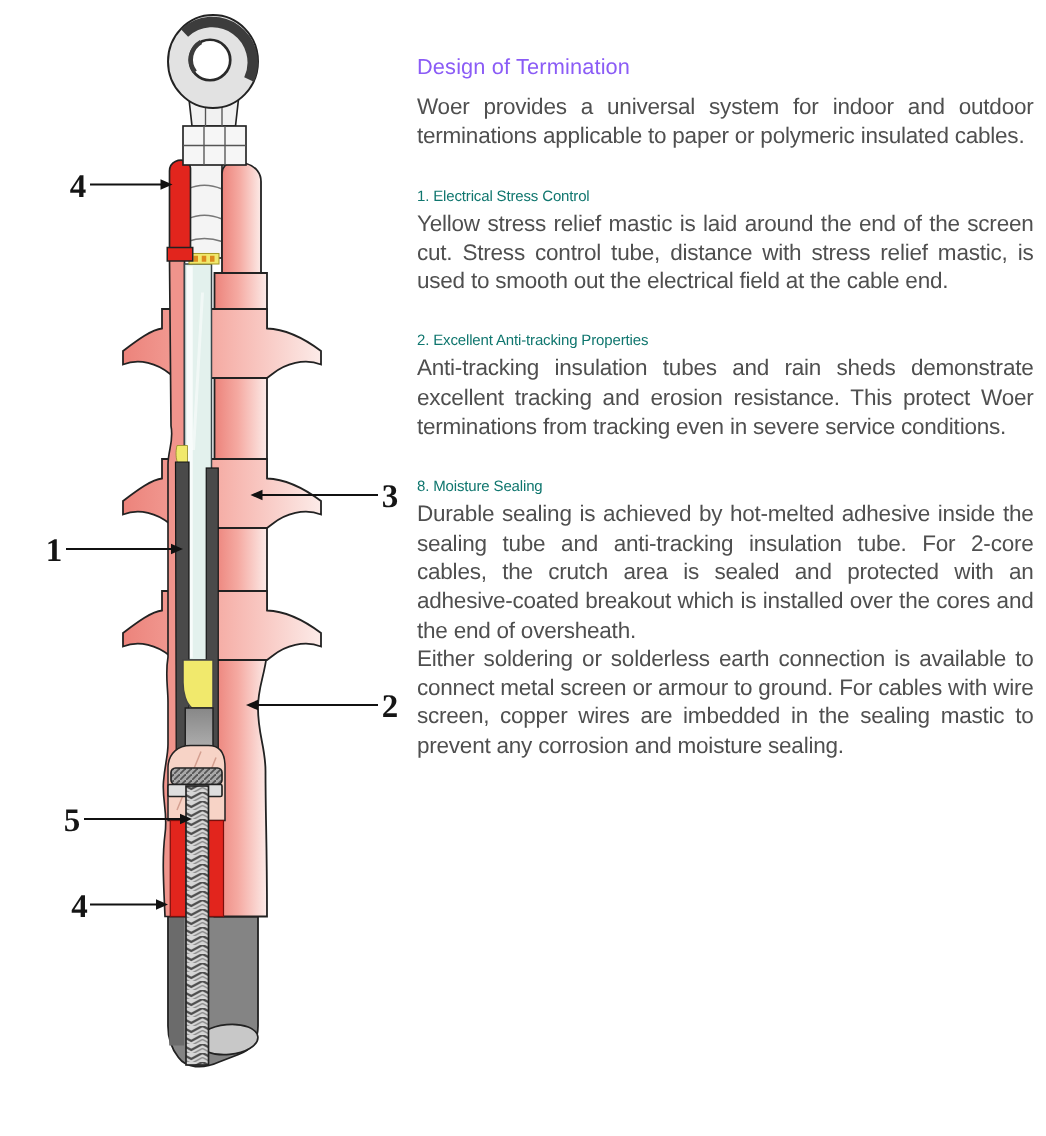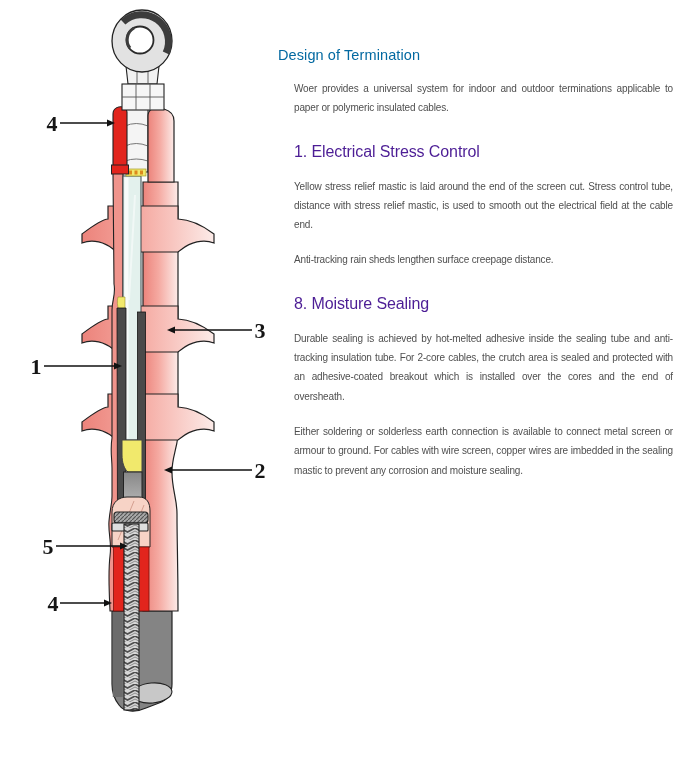--- a/index.html
+++ b/index.html
@@ -1,22 +1,22 @@
 <!DOCTYPE html>
 <html><head>
 <meta charset="utf-8">
 <style>
   html,body{margin:0;padding:0;background:#ffffff;}
   .page{position:relative;width:697px;height:757px;background:#ffffff;overflow:hidden;
         font-family:"Liberation Sans",sans-serif;}
   .diagram{position:absolute;left:0;top:0;}
   .text-col{position:absolute;left:278px;top:33px;width:411px;color:#4f4f4f;}
-  .text-col h1{font-size:14.5px;font-weight:400;margin:14px 0 9px 0;letter-spacing:.1px;color:#0369a1;}
-  .text-col p{font-size:10px;line-height:19.3px;text-align:justify;margin:16px;letter-spacing:-0.15px;}
-  .text-col h2{font-size:16px;font-weight:400;margin:25px 0 3px 16px;color:#4c1d95;letter-spacing:-0.1px;}
+  .text-col h1{font-size:14.5px;font-weight:400;margin:4px 0 9px 0;letter-spacing:.1px;color:#8b5cf6;}
+  .text-col p{font-size:15px;line-height:19.3px;text-align:justify;margin:0;letter-spacing:-0.15px;}
+  .text-col h2{font-size:10px;font-weight:400;margin:25px 0 3px 0;color:#0f766e;letter-spacing:-0.1px;}
   svg text.callout{font-family:"Liberation Serif",serif;font-weight:bold;font-size:22px;fill:#151515;}
 </style>
 </head>
 <body>
 
 <div class="page">
 
   <svg class="diagram" width="270" height="757" viewBox="0 0 270 757">
     <defs>
       <linearGradient id="gPink" x1="0" y1="0" x2="1" y2="0">
@@ -146,23 +146,26 @@
 
   <div class="text-col">
     <h1>Design of Termination</h1>
     <p class="intro">Woer provides a universal system for indoor and outdoor terminations applicable to paper or polymeric insulated cables.</p>
 
     <section>
       <h2>1. Electrical Stress Control</h2>
       <p>Yellow stress relief mastic is laid around the end of the screen cut. Stress control tube, distance with stress relief mastic, is used to smooth out the electrical field at the cable end.</p>
     </section>
 
+    <section>
+      <h2>2. Excellent Anti-tracking Properties</h2>
+      <p>Anti-tracking insulation tubes and rain sheds demonstrate excellent tracking and erosion resistance. This protect Woer terminations from tracking even in severe service conditions.</p>
+    </section>
 
     <section>
-      <p>Anti-tracking rain sheds lengthen surface creepage distance.</p>
     </section>
 
     <section>
       <h2>8. Moisture Sealing</h2>
       <p>Durable sealing is achieved by hot-melted adhesive inside the sealing tube and anti-tracking insulation tube. For 2-core cables, the crutch area is sealed and protected with an adhesive-coated breakout which is installed over the cores and the end of oversheath.</p>
     </section>
 
     <section>
       <p>Either soldering or solderless earth connection is available to connect metal screen or armour to ground. For cables with wire screen, copper wires are imbedded in the sealing mastic to prevent any corrosion and moisture sealing.</p>
     </section>

